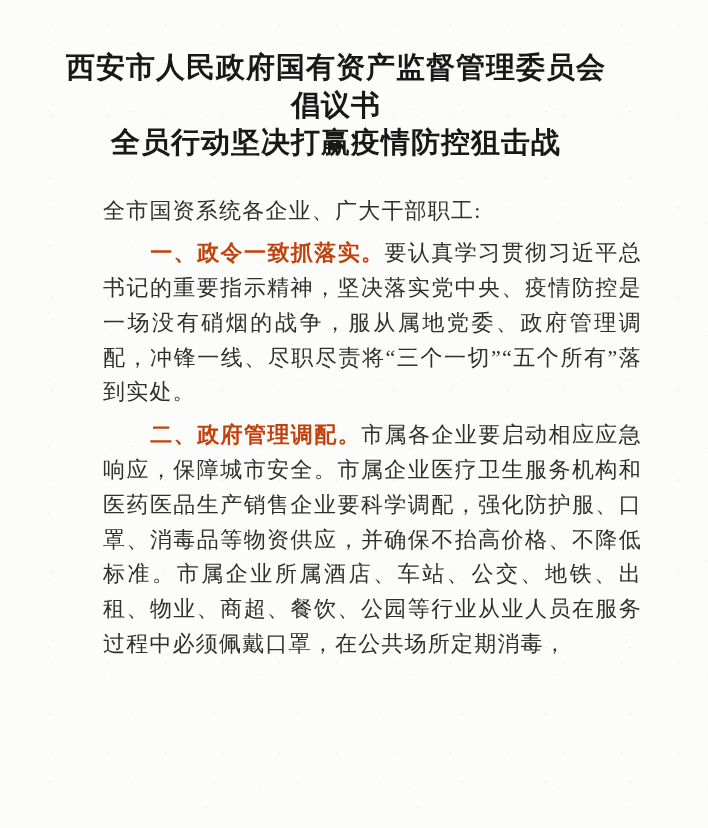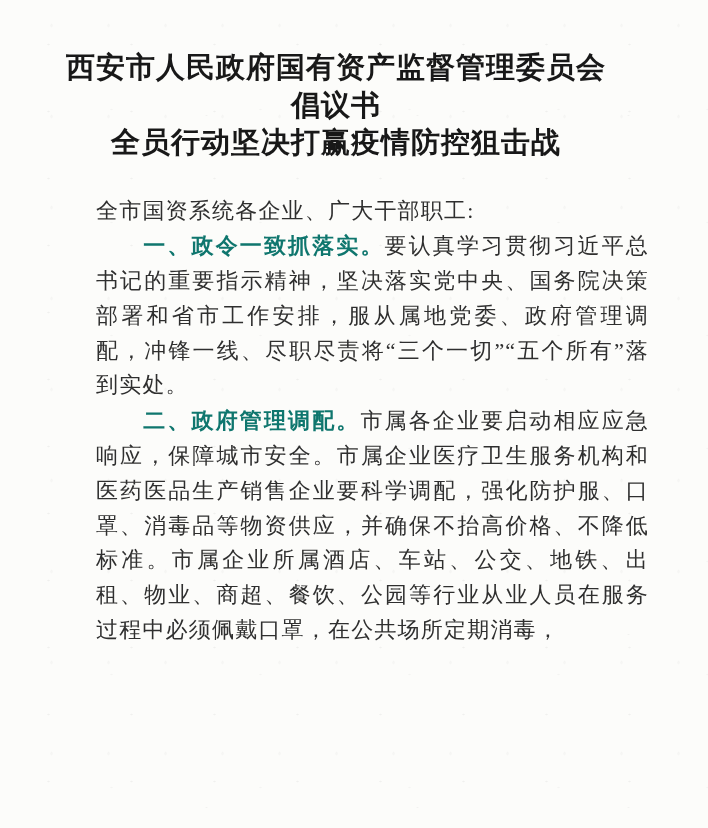--- a/index.html
+++ b/index.html
@@ -43,50 +43,50 @@
     margin-top: 32px;
     margin-left: 95px;
     width: 555px;
     font-size: 22px;
     line-height: 34.8px;
     color: #2f2f2f;
     text-align: justify;
     letter-spacing: 1.2px;
   }
   .content p {
-    margin: 1px;
+    margin: 8px;
     padding: 0;
     text-indent: 2.15em;
   }
   .salutation {
     text-indent: 0 !important;
   }
   .lead {
     font-weight: 700;
-    color: #0f766e;
+    color: #c2410c;
   }
 </style>
 </head>
 <body>
 
 <div class="page">
 
   <div class="title-block">
     <div class="title-line">西安市人民政府国有资产监督管理委员会</div>
     <div class="title-line">倡议书</div>
     <div class="title-line">全员行动坚决打赢疫情防控狙击战</div>
   </div>
 
   <div class="content">
 
     <p class="salutation">全市国资系统各企业、广大干部职工:</p>
 
 
     <p>
-      <span class="lead">一、政令一致抓落实。</span><span>要认真学习贯彻习近平总书记的重要指示精神，坚决落实党中央、国务院决策部署和省市工作安排，服从属地党委、政府管理调配，冲锋一线、尽职尽责将“三个一切”“五个所有”落到实处。</span>
+      <span class="lead">一、政令一致抓落实。</span><span>要认真学习贯彻习近平总书记的重要指示精神，坚决落实党中央、疫情防控是一场没有硝烟的战争，服从属地党委、政府管理调配，冲锋一线、尽职尽责将“三个一切”“五个所有”落到实处。</span>
     </p>
 
     <p>
       <span class="lead">二、政府管理调配。</span><span>市属各企业要启动相应应急响应，保障城市安全。市属企业医疗卫生服务机构和医药医品生产销售企业要科学调配，强化防护服、口罩、消毒品等物资供应，并确保不抬高价格、不降低标准。市属企业所属酒店、车站、公交、地铁、出租、物业、商超、餐饮、公园等行业从业人员在服务过程中必须佩戴口罩，在公共场所定期消毒，</span>
     </p>
 
   </div>
 
 </div>
 

